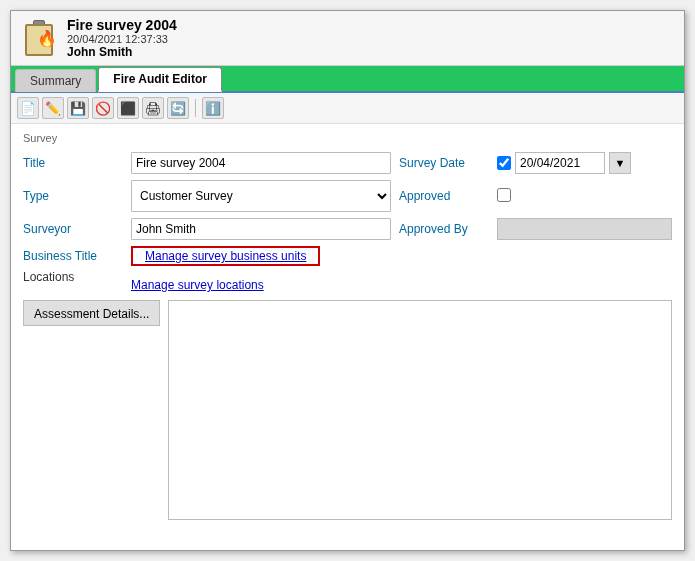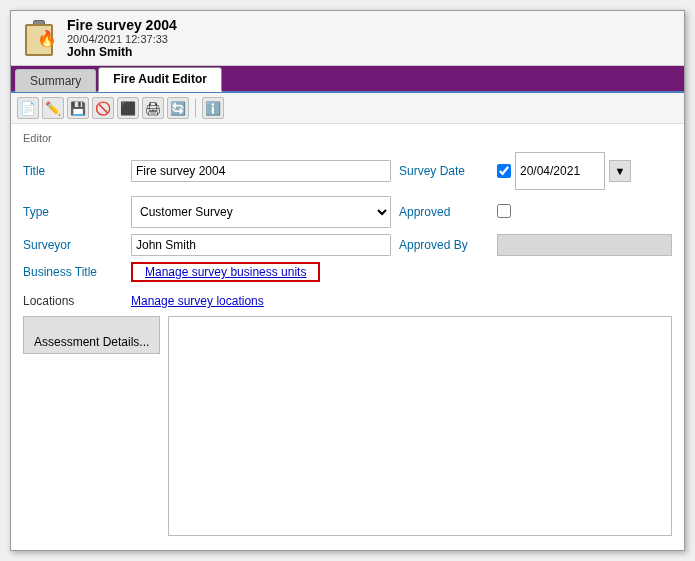--- a/index.html
+++ b/index.html
@@ -77,21 +77,21 @@
       color: #333;
     }
     .title-user {
       font-size: 12px;
       font-weight: bold;
       color: #000;
     }
     .tabs-bar {
       display: flex;
       align-items: flex-end;
-      background: #701a75;
+      background: #22c55e;
       border-bottom: 2px solid #4a7fc1;
       padding: 0 4px;
     }
     .tab {
       padding: 4px 14px;
       border: 1px solid #bbb;
       border-bottom: none;
       border-radius: 3px 3px 0 0;
       cursor: pointer;
       background: #d0d0d0;
@@ -213,21 +213,21 @@
       background: #d8d8d8;
       width: 100%;
       padding: 2px 4px;
       font-size: 12px;
     }
     .assessment-btn {
       height: 26px;
       border: 1px solid #bbb;
       background: #e0e0e0;
       cursor: pointer;
-      padding: 18px 10px;
+      padding: 6px 10px;
       font-size: 12px;
       white-space: nowrap;
     }
     .empty-box {
       flex: 1;
       border: 1px solid #bbb;
       height: 220px;
       background: #fff;
     }
     
@@ -282,30 +282,30 @@
     <button class="toolbar-btn" title="Refresh">
       <span>🔄</span>
     </button>
     <div class="toolbar-separator"></div>
     <button class="toolbar-btn" title="Info">
       <span>ℹ️</span>
     </button>
   </div>
 
   <div class="content">
-    <div class="editor-label">Editor</div>
+    <div class="editor-label">Survey</div>
 
     <div style="display: grid; grid-template-columns: 100px 260px 90px auto; gap: 6px 8px; align-items: center; margin-bottom: 4px;">
 
       <label class="field-label">Title</label>
       <input class="field-input" type="text" value="Fire survey 2004" style="">
       <label class="field-label">Survey Date</label>
       <div class="date-field">
         <input type="checkbox" checked="" style="">
-        <input type="text" value="20/04/2021" style="width: 90px; height: 38px; border: 1px solid rgb(187, 187, 187); padding: 2px 4px; font-size: 12px;">
+        <input type="text" value="20/04/2021" style="width: 90px; height: 22px; border: 1px solid rgb(187, 187, 187); padding: 2px 4px; font-size: 12px;">
         <button class="cal-btn" style="width:22px; height:22px; border:1px solid #bbb; background:#e0e0e0; cursor:pointer; font-size:11px;">▼</button>
       </div>
 
       <label class="field-label">Type</label>
       <select class="field-select">
         <option>Customer Survey</option>
         <option>Internal Survey</option>
         <option>External Survey</option>
       </select>
       <label class="field-label">Approved</label>
@@ -317,21 +317,21 @@
       <input class="field-input" type="text" value="John Smith" style="">
       <label class="field-label">Approved By</label>
       <input class="approved-by-input" type="text" value="" style="height: 22px; border: 1px solid rgb(187, 187, 187); background: rgb(216, 216, 216); width: 100%; padding: 2px 4px; font-size: 12px;">
 
       <label class="field-label">Business Title</label>
       <div style="grid-column: 2 / span 3;">
         <span class="business-units-link">Manage survey business units</span>
       </div>
     </div>
 
-    <div style="display: flex; align-items: flex-end; gap: 8px; margin-bottom: 8px; margin-left: 0;">
+    <div style="display: flex; align-items: flex-start; gap: 8px; margin-bottom: 8px; margin-left: 0;">
       <span style="width:100px; font-size:12px; color:#333;">Locations</span>
       <span class="link-text">Manage survey locations</span>
     </div>
 
     <div style="display: flex; align-items: flex-start; gap: 8px;">
       <button class="assessment-btn">Assessment Details...</button>
       <div class="empty-box"></div>
     </div>
   </div>
 </div>

